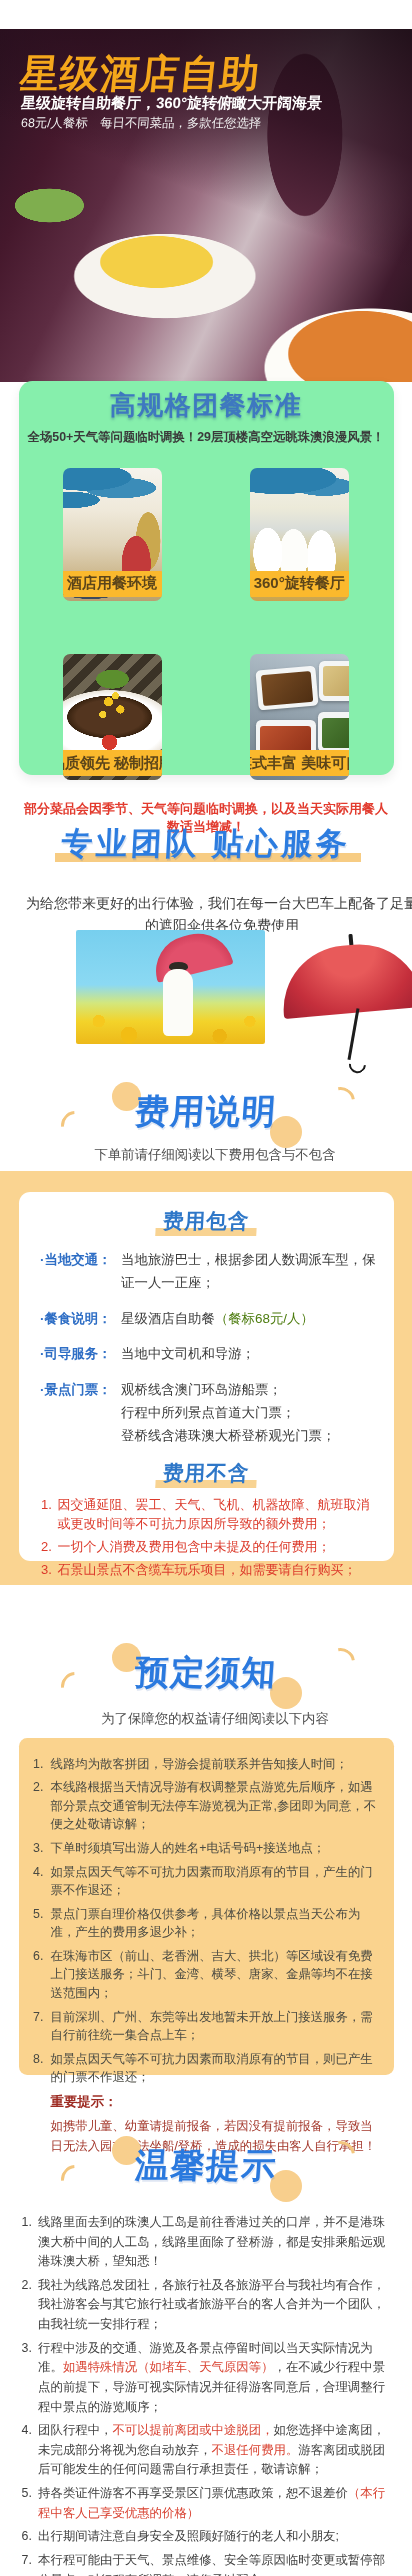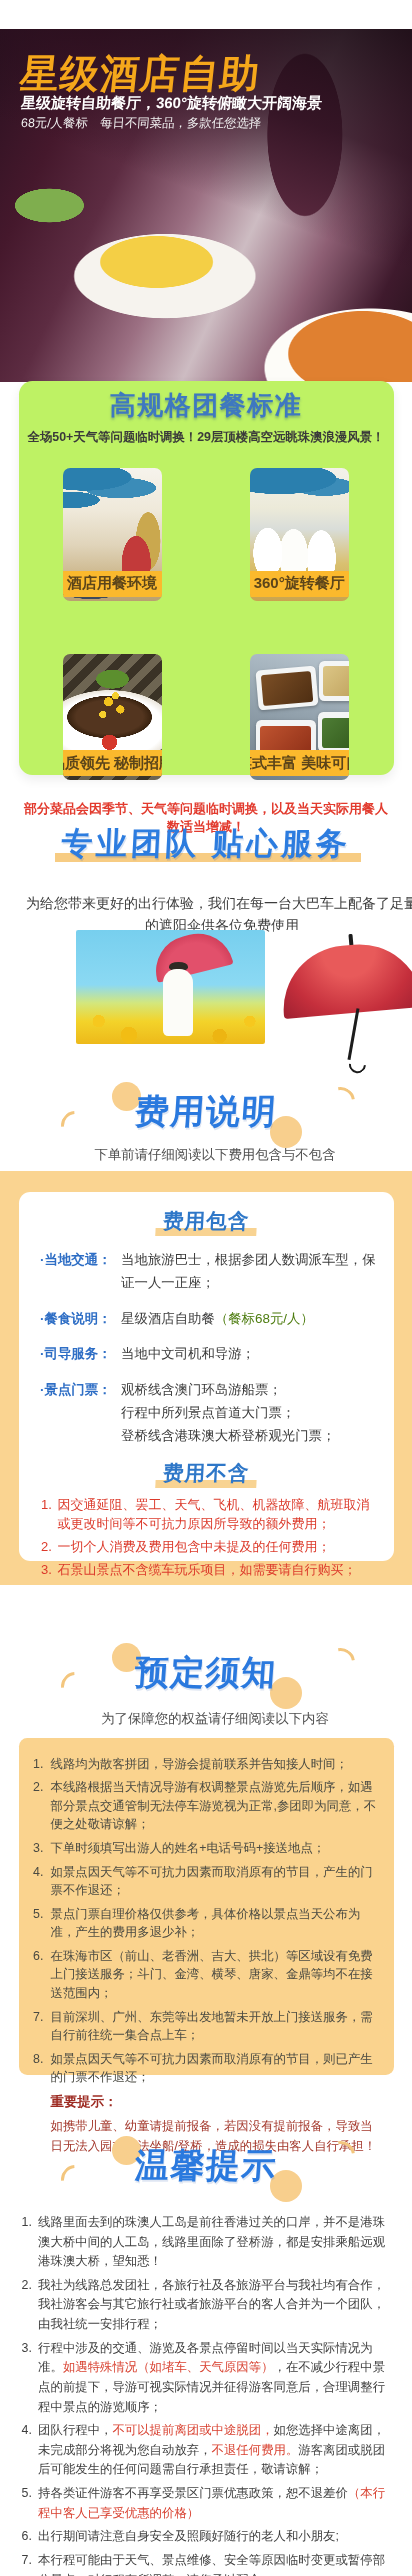--- a/index.html
+++ b/index.html
@@ -16,21 +16,21 @@
       radial-gradient(ellipse 134px 77px at 88% 92%, #e08030 0 55%, rgba(224,128,48,0) 56%),
       radial-gradient(ellipse 170px 95px at 90% 96%, #fdfcf8 0 62%, rgba(253,252,248,0) 63%),
       radial-gradient(ellipse 62px 134px at 74% 30%, #5c2a40 0 60%, rgba(92,42,64,0) 61%),
       linear-gradient(115deg,#2a1120 0%,#45182c 18%,#5d2c42 32%,#9c7083 48%,#cdbcc2 60%,#8e5f74 74%,#3f1a2d 88%,#241019 100%);}
   .banner h1{position:absolute;left:19.6px;top:17.5px;margin:0;font-size:39px;font-weight:900;
     color:#F5A71B;letter-spacing:1px;transform:skewX(-6deg);}
   .bsub1{position:absolute;left:20.6px;top:65px;margin:0;font-size:15px;font-weight:700;color:#ffffff;transform:skewX(-4deg);}
   .bsub2{position:absolute;left:20.6px;top:86px;margin:0;font-size:12.4px;color:#f2f2f2;transform:skewX(-4deg);}
 
   
-  .card1{position:absolute;top:381px;left:18.5px;width:375px;height:394px;background:#bef264;
+  .card1{position:absolute;top:381px;left:18.5px;width:375px;height:394px;background:#86efac;
     border-radius:13.4px;box-shadow:0 4.1px 10.3px rgba(0,0,0,.07);}
   .c1-title{margin:7.2px 0 0;text-align:center;font-size:26px;font-weight:900;color:#3E78C0;
     letter-spacing:1.5px;text-shadow:0 2.1px 2.6px rgba(28,70,130,.38);}
   .c1-sub{margin:6.2px 0 0;text-align:center;font-size:12.4px;font-weight:700;color:#3a3a3a;}
   .photo-grid{margin:13.4px auto 0;width:367px;display:grid;grid-template-columns:179px 179px;
     column-gap:8.2px;row-gap:37px;}
   .photo{position:relative;border-radius:7.2px;overflow:hidden;height:133px;}
   .photo.r2{height:126px;}
   .pill{position:absolute;left:50%;bottom:4.1px;transform:translateX(-50%);background:#FBB92D;
     border-radius:20.6px;padding:3.6px 15.5px;font-size:15px;font-weight:700;color:#5C451A;white-space:nowrap;}

